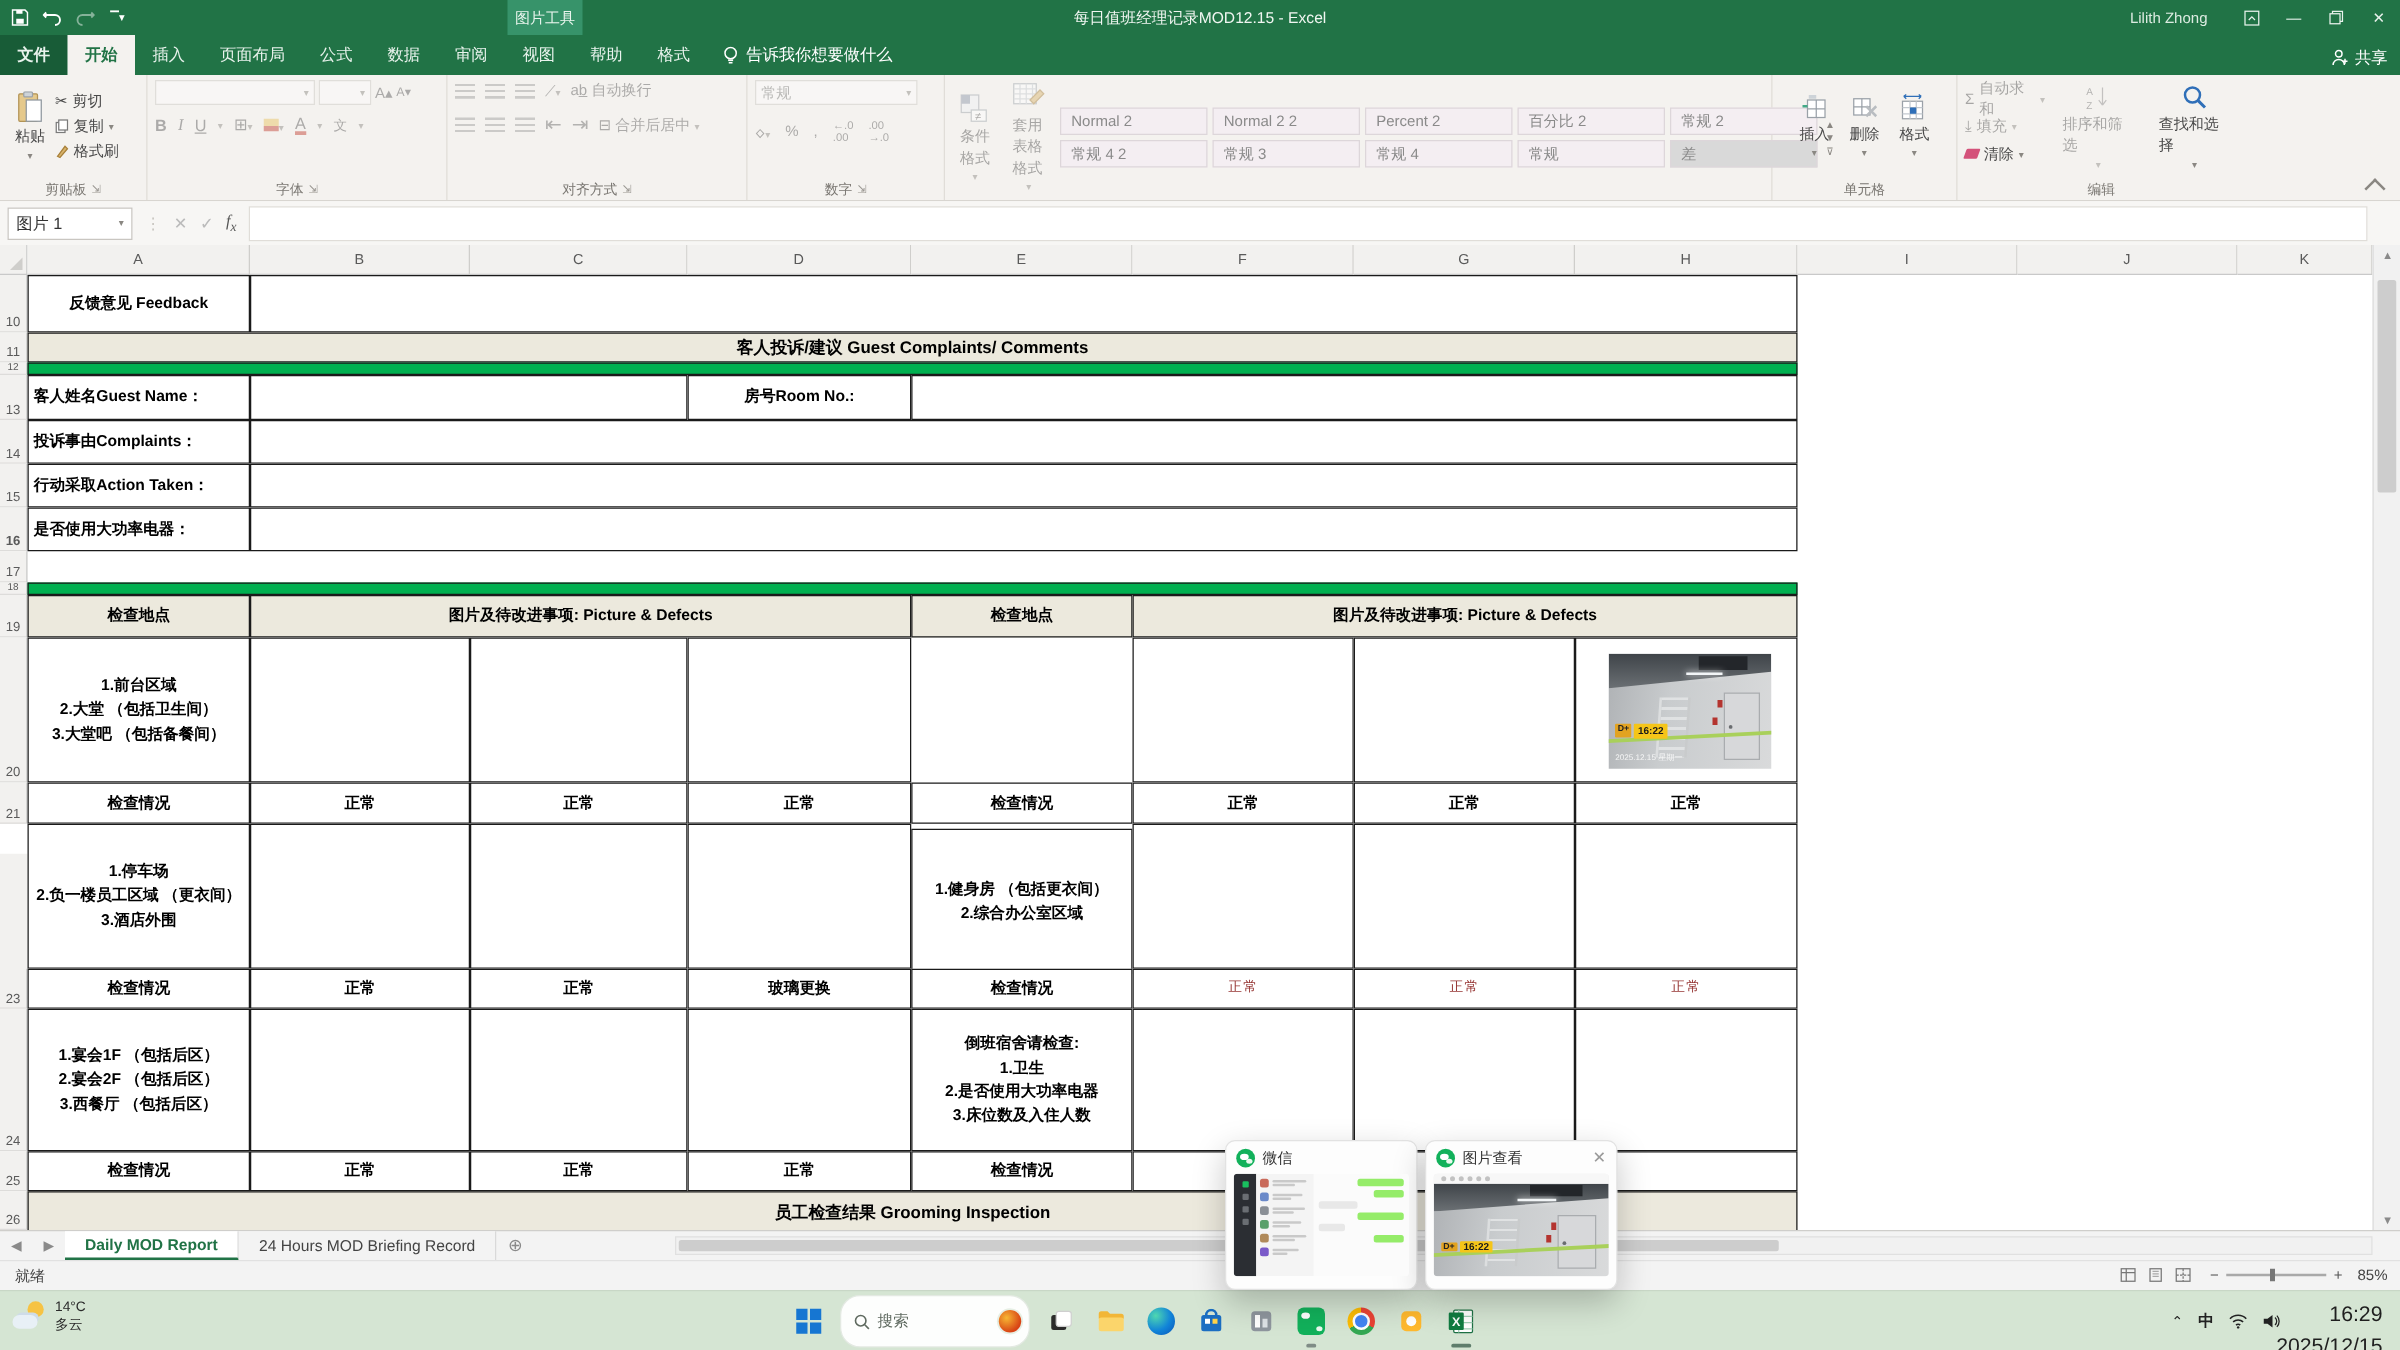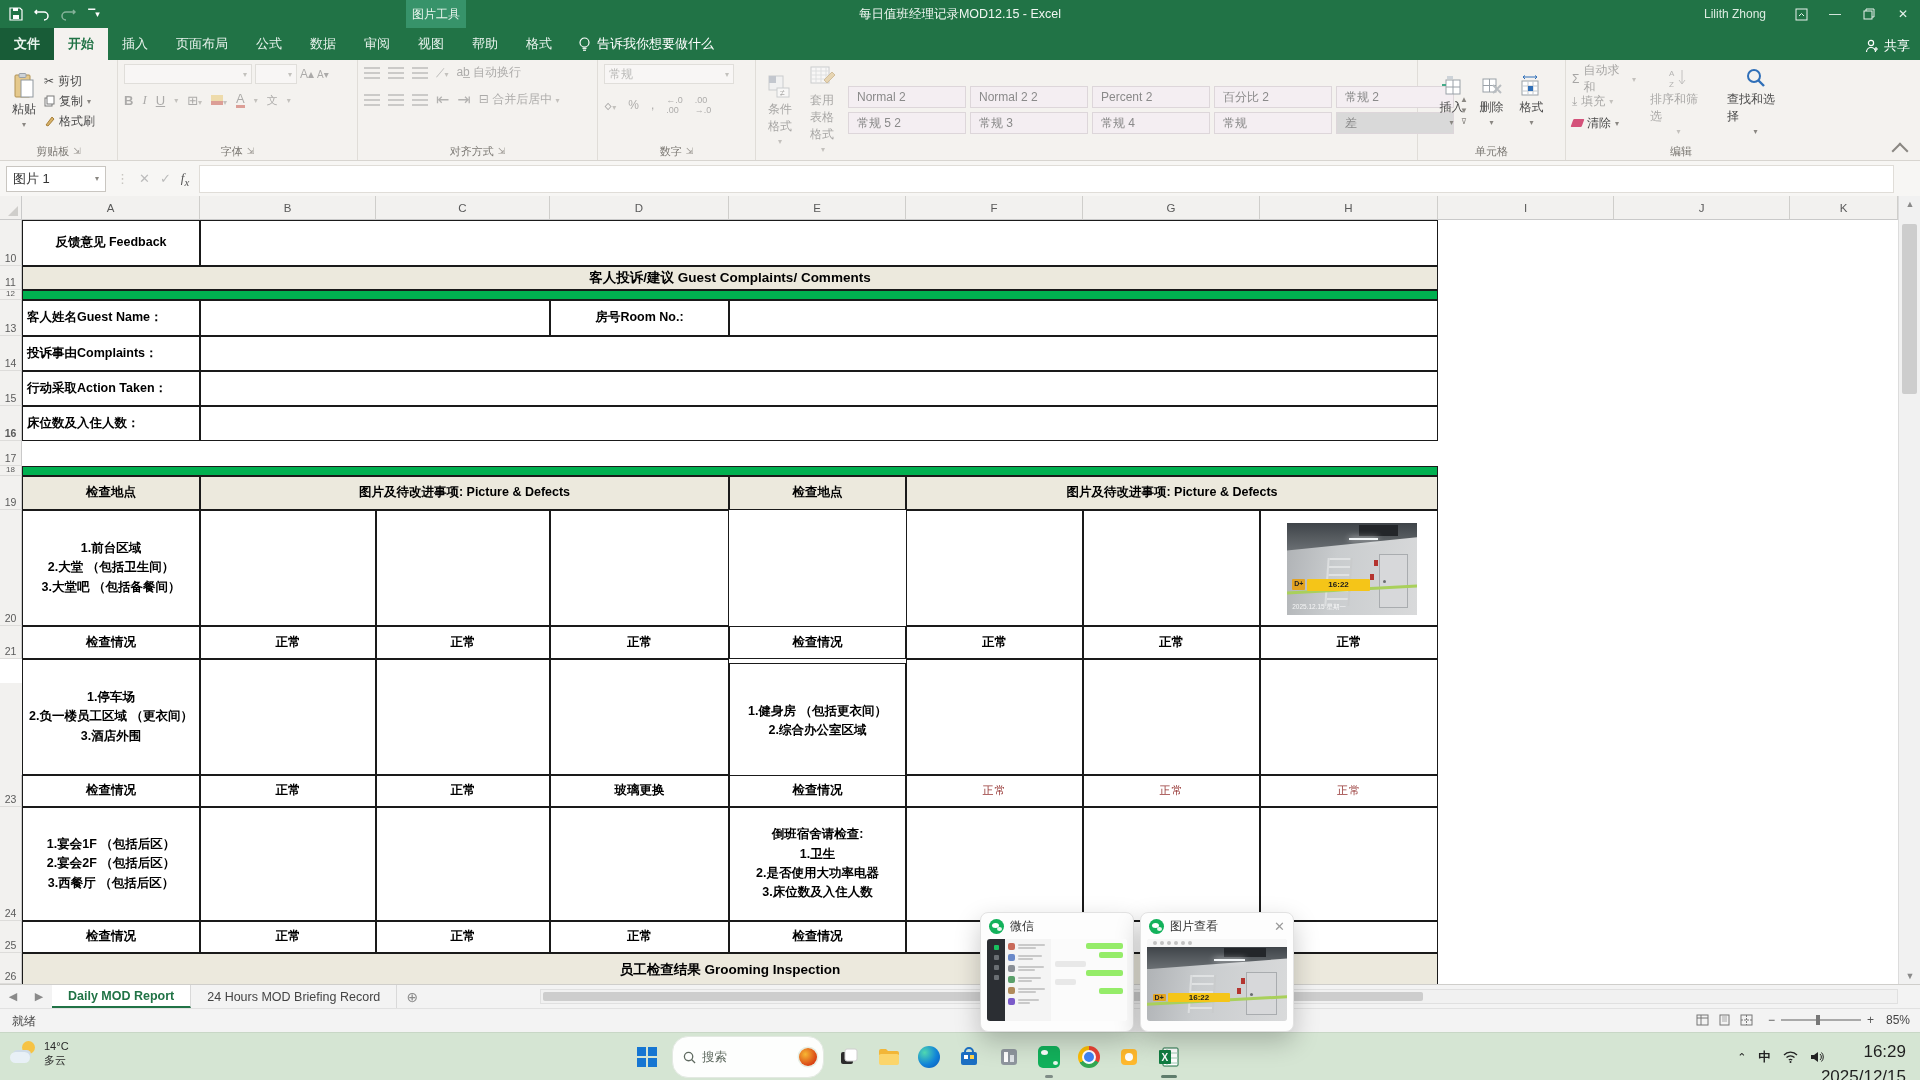--- a/index.html
+++ b/index.html
@@ -67,21 +67,21 @@
   .cor-duct{position:absolute;left:55%;top:2%;width:30%;height:12%;background:#23262a;}
   .cor-lamp{position:absolute;left:48%;top:16%;width:22%;height:3%;background:#f2f5f7;box-shadow:0 0 6px #fff;}
   .cor-ladder{position:absolute;left:30%;bottom:10%;width:16%;height:52%;
     background:repeating-linear-gradient(#e3e5e6 0 2px,transparent 2px 8px);border-left:2px solid #dfe1e2;border-right:2px solid #c9cbcc;transform:skewX(-4deg);opacity:.9;}
   .cor-door{position:absolute;right:7%;bottom:8%;width:22%;height:58%;background:#d7d8da;border:1px solid #a9acaf;box-sizing:border-box;}
   .cor-door:after{content:"";position:absolute;left:10%;top:48%;width:3px;height:3px;background:#6a6d70;border-radius:50%;}
   .cor-line{position:absolute;left:-4%;bottom:26%;width:108%;height:3px;background:#a9d05b;transform:rotate(-3deg);}
   .cor-red1,.cor-red2{position:absolute;width:4px;height:6px;background:#b4342f;}
   .cor-badge{position:absolute;left:4%;bottom:26%;display:flex;align-items:center;gap:2px;font-size:8px;font-weight:bold;}
   .cor-badge .bicon{background:#e2a321;color:#222;padding:0 2px;border-radius:1px;font-size:7px;}
-  .cor-badge .btime{background:#f5c518;color:#1a1a1a;padding:0 21px;border-radius:1px;}
+  .cor-badge .btime{background:#f5c518;color:#1a1a1a;padding:0 3px;border-radius:1px;}
   .cor-wm{position:absolute;left:4%;bottom:4%;color:rgba(255,255,255,.85);font-size:6.5px;line-height:1.5;text-align:left;font-weight:normal;white-space:pre-line;}
   .vscroll{position:absolute;right:0;top:196px;width:22px;height:788px;background:#f1f1f1;border-left:1px solid #dcdcdc;box-sizing:border-box;}
   .vthumb{position:absolute;left:3px;top:28px;width:15px;height:170px;background:#cdcdcd;border-radius:2px;}
   .varrow{position:absolute;left:0;width:22px;height:16px;color:#8a8a8a;font-size:9px;display:flex;align-items:center;justify-content:center;}
   
   .tabsbar{position:absolute;left:0;top:984px;width:1920px;height:24px;background:#f3f3f3;border-top:1px solid #cfcecb;display:flex;align-items:stretch;box-sizing:border-box;}
   .navarr{width:26px;display:flex;align-items:center;justify-content:center;color:#8a8a8a;font-size:11px;}
   .stab{padding:0 16px;display:flex;align-items:center;font-size:12.5px;color:#444;border-right:1px solid #d9d9d9;background:#f3f3f3;}
   .stab.active{background:#fff;color:#217346;font-weight:bold;border-bottom:2px solid #217346;box-sizing:border-box;}
   .addsheet{width:30px;display:flex;align-items:center;justify-content:center;color:#8a8a8a;font-size:14px;}
@@ -351,21 +351,21 @@
       </div>
       <div style="display:flex;flex-direction:column;gap:4px;">
         <div style="display:flex;gap:4px;">
           <div class="stylepill">Normal 2</div>
           <div class="stylepill">Normal 2 2</div>
           <div class="stylepill">Percent 2</div>
           <div class="stylepill">百分比 2</div>
           <div class="stylepill">常规 2</div>
         </div>
         <div style="display:flex;gap:4px;">
-          <div class="stylepill">常规 5 2</div>
+          <div class="stylepill">常规 4 2</div>
           <div class="stylepill">常规 3</div>
           <div class="stylepill">常规 4</div>
           <div class="stylepill">常规</div>
           <div class="stylepill bad">差</div>
         </div>
       </div>
       <div style="display:flex;flex-direction:column;gap:2px;color:#8a8782;font-size:8px;align-items:center;">
         <span>▲</span>
         <span>▼</span>
         <span>⊽</span>
@@ -515,21 +515,21 @@
 
   <div class="cell left" style="left:22px;top:104px;width:178px;height:36px;">客人姓名Guest Name：</div>
   <div class="cell" style="left:200px;top:104px;width:350px;height:36px;"></div>
   <div class="cell" style="left:550px;top:104px;width:179px;height:36px;">房号Room No.:</div>
   <div class="cell" style="left:729px;top:104px;width:709px;height:36px;"></div>
 
   <div class="cell left" style="left:22px;top:140px;width:178px;height:35px;">投诉事由Complaints：</div>
   <div class="cell" style="left:200px;top:140px;width:1238px;height:35px;"></div>
   <div class="cell left" style="left:22px;top:175px;width:178px;height:35px;">行动采取Action Taken：</div>
   <div class="cell" style="left:200px;top:175px;width:1238px;height:35px;"></div>
-  <div class="cell left" style="left:22px;top:210px;width:178px;height:35px;">床位数及入住人数：</div>
+  <div class="cell left" style="left:22px;top:210px;width:178px;height:35px;">是否使用大功率电器：</div>
   <div class="cell" style="left:200px;top:210px;width:1238px;height:35px;"></div>
 
   <div class="cell green" style="left:22px;top:270px;width:1416px;height:10px;"></div>
 
   <div class="cell beige" style="left:22px;top:280px;width:178px;height:34px;font-size:12.5px;">检查地点</div>
   <div class="cell beige" style="left:200px;top:280px;width:529px;height:34px;font-size:12.5px;">图片及待改进事项:  Picture &amp; Defects</div>
   <div class="cell beige" style="left:729px;top:280px;width:177px;height:34px;font-size:12.5px;">检查地点</div>
   <div class="cell beige" style="left:906px;top:280px;width:532px;height:34px;font-size:12.5px;">图片及待改进事项:  Picture &amp; Defects</div>
 
   <div class="cell" style="left:22px;top:314px;width:178px;height:116px;">1.前台区域

